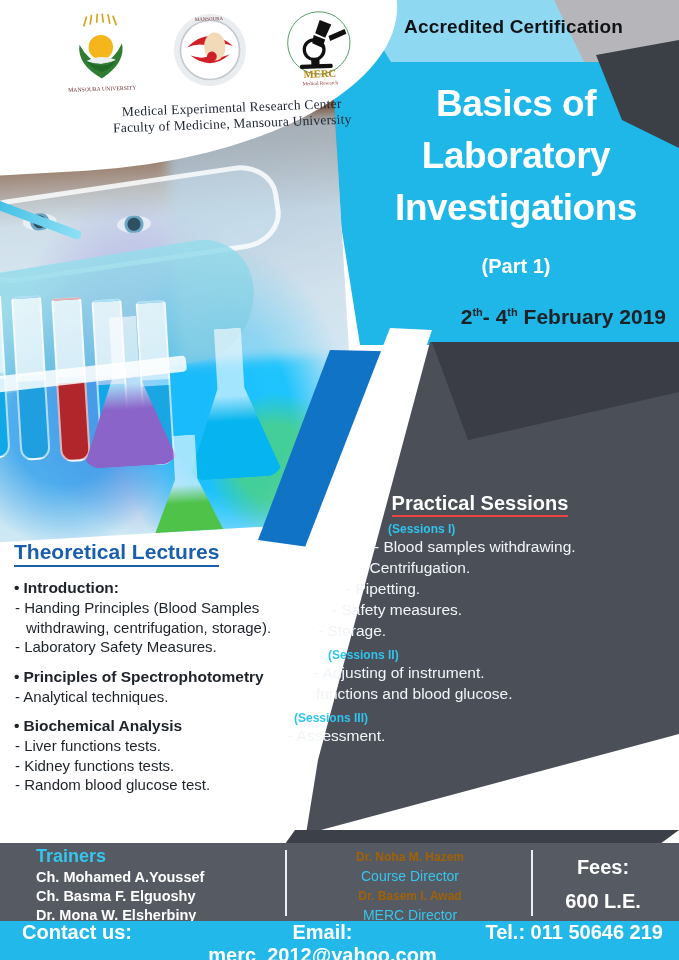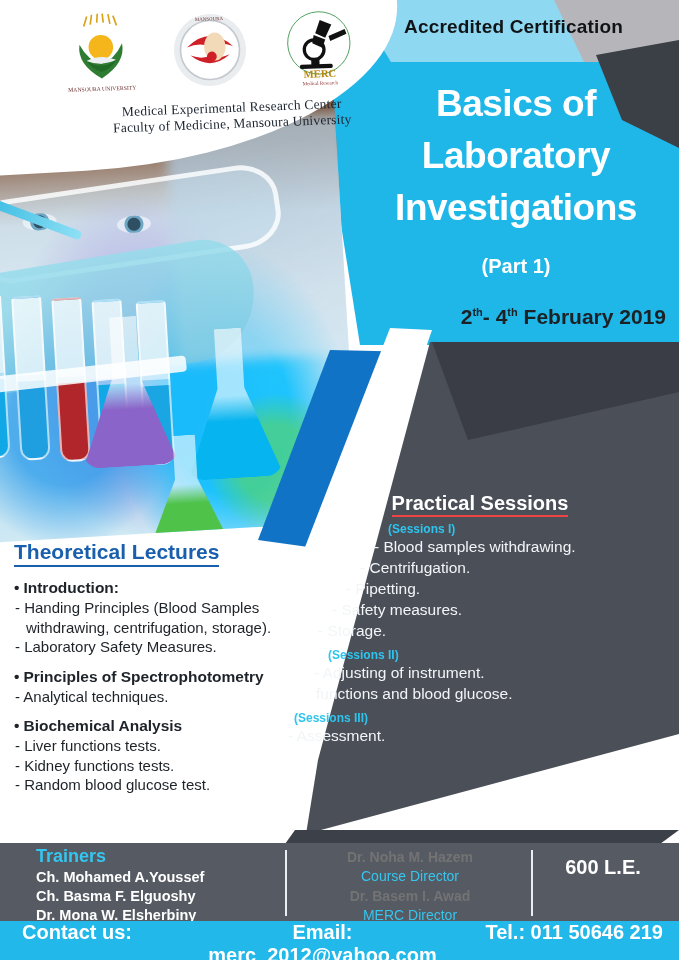--- a/index.html
+++ b/index.html
@@ -127,21 +127,21 @@
 
   .r0{margin-left:100px}.r1{margin-left:86px}.r2{margin-left:72px}.r3{margin-left:58px}
   .r4{margin-left:44px}.r5{margin-left:30px}.r6{margin-left:40px}.r7{margin-left:26px}
   .r8{margin-left:18px}.r10{margin-left:6px}.r11{margin-left:0px}
 
   
   #trainers{position:absolute;left:36px;top:846px;width:246px;}
   #trainers .ttl{color:#35c6ef;font-size:18px;font-weight:bold;margin-bottom:1px;}
   #trainers .nm{color:#ffffff;font-size:14.5px;font-weight:bold;line-height:19px;}
   #directors{position:absolute;left:292px;top:846px;width:236px;text-align:center;}
-  #directors .nm{color:#737373;font-size:14px;font-weight:bold;line-height:22px;}
+  #directors .nm{color:#a16207;font-size:12px;font-weight:bold;line-height:22px;}
   #directors .rl{color:#35c6ef;font-size:14px;line-height:17px;}
   #fees{position:absolute;left:538px;top:850px;width:130px;text-align:center;}
   #fees .fl{color:#ffffff;font-size:20px;font-weight:bold;line-height:34px;}
 
   #footer{position:absolute;left:0;top:921px;width:679px;height:39px;
     display:flex;align-items:flex-start;color:#ffffff;font-size:20px;font-weight:bold;}
   #footer .c1{width:180px;padding-left:22px;}
   #footer .c2{flex:1;text-align:center;}
   #footer .c3{width:220px;text-align:right;padding-right:16px;}
 </style>
@@ -287,20 +287,21 @@
   </div>
 
   <div id="directors">
     <div class="nm">Dr. Noha M. Hazem</div>
     <div class="rl">Course Director</div>
     <div class="nm">Dr. Basem I. Awad</div>
     <div class="rl">MERC Director</div>
   </div>
 
   <div id="fees">
+    <div class="fl">Fees:</div>
     <div class="fl">600 L.E.</div>
   </div>
 
   <div class="layer" id="footer-bar"></div>
   <div id="footer">
     <div class="c1">Contact us:</div>
     <div class="c2">Email: merc_2012@yahoo.com</div>
     <div class="c3">Tel.: 011 50646 219</div>
   </div>
 

